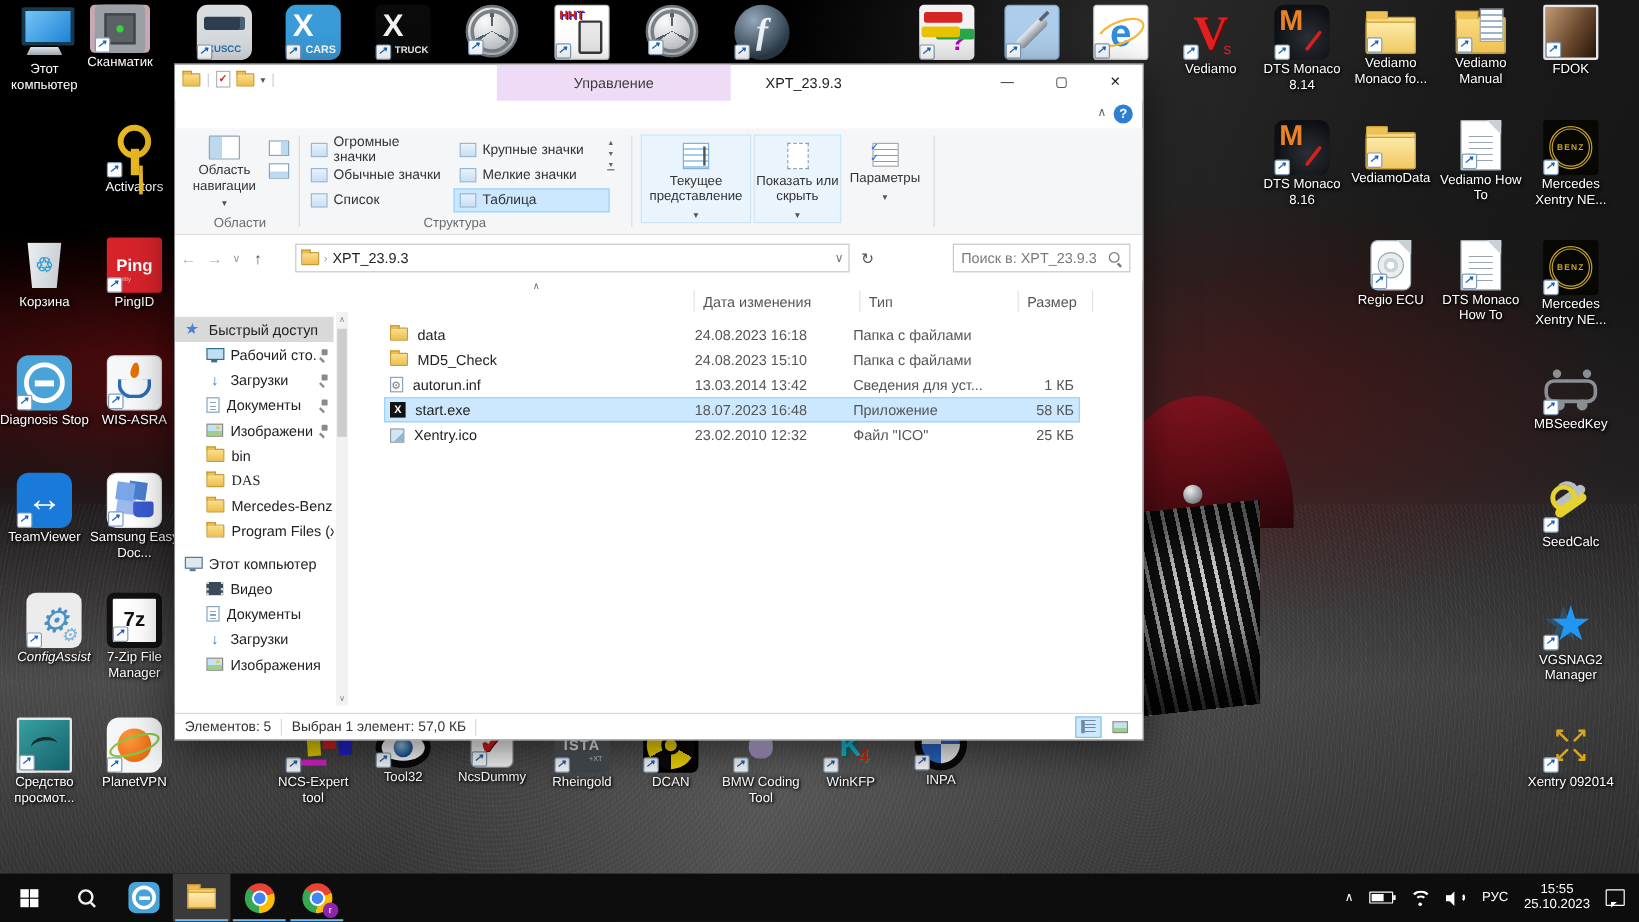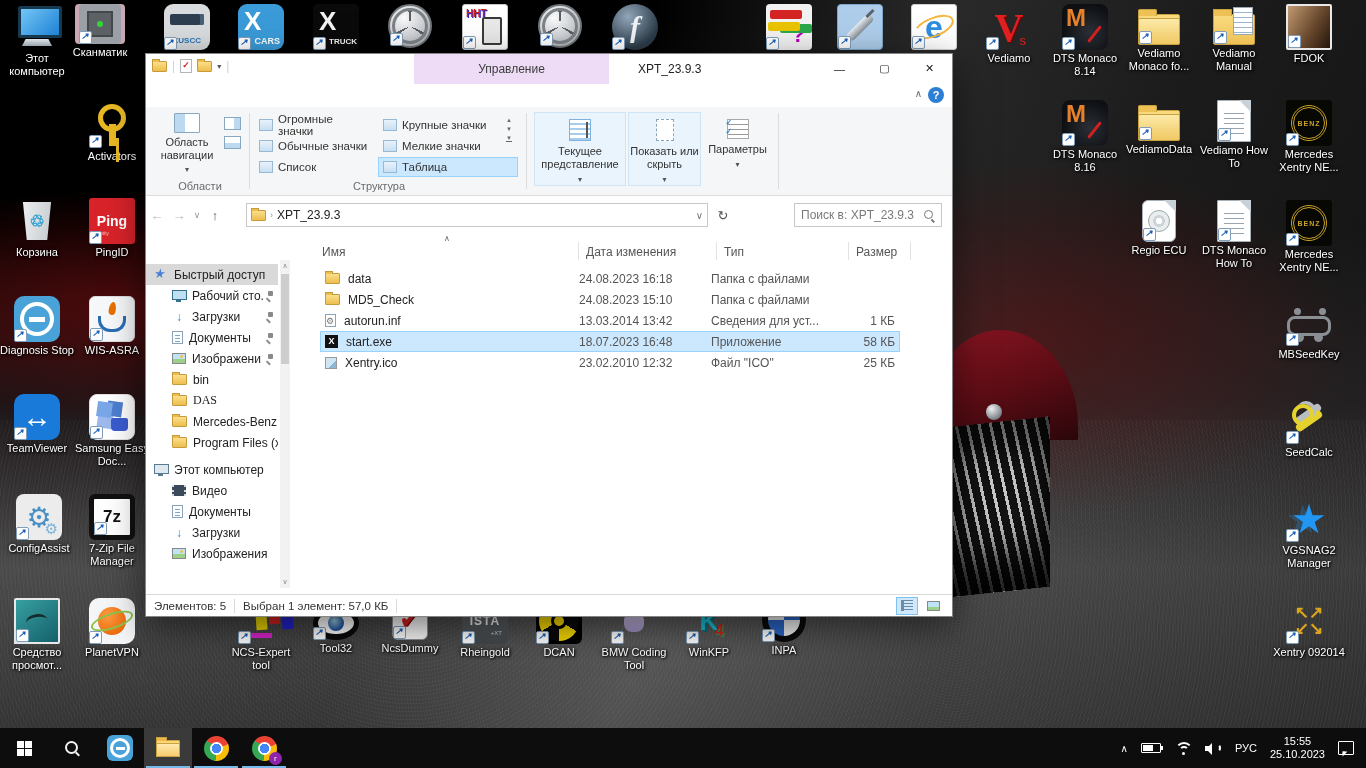--- a/index.html
+++ b/index.html
@@ -501,21 +501,21 @@
         <i class="sc"></i>
       </div>
       <div class="dlabel">TeamViewer</div>
     </div>
     <div class="dicon" style="left: 75px; top: 394px;">
       <div class="ig i-samsung">
         <i class="sc"></i>
       </div>
       <div class="dlabel">Samsung Easy Doc...</div>
     </div>
-    <div class="dicon" style="left: 2px; top: 494px;">
+    <div class="dicon" style="left: 8px; top: 494px; font-style: italic;">
       <div class="ig i-config">
         <i class="sc"></i>
       </div>
       <div class="dlabel">ConfigAssist</div>
     </div>
     <div class="dicon" style="left: 75px; top: 494px;">
       <div class="ig i-7zip">
         <i class="sc"></i>
       </div>
       <div class="dlabel">7-Zip File Manager</div>
@@ -630,21 +630,21 @@
         <span>Список</span>
       </div>
     <div class="vitem" style="left:232px;top:8px;width:122px">
         <span class="vic"></span>
         <span>Крупные значки</span>
       </div>
     <div class="vitem" style="left:232px;top:29px;width:122px">
         <span class="vic"></span>
         <span>Мелкие значки</span>
       </div>
-    <div class="vitem sel" style="left:232px;top:50px;width:140px">
+    <div class="vitem sel" style="left:232px;top:50px;width:130px">
         <span class="vic"></span>
         <span>Таблица</span>
       </div>
     <div class="vscroll" style="left:360px;top:10px">
         <span>▲</span>
         <span>▼</span>
         <span style="border-bottom:1px solid #666">▼</span>
       </div>
     <div class="rgroup-label" style="left:108px;width:250px">Структура</div>
     <div class="rdiv" style="left:380px"></div>
@@ -752,21 +752,20 @@
       </div>
     <div class="nscroll">
       <span class="up">∧</span>
       <span class="thumb"></span>
       <span class="dn">∨</span>
     </div>
   </div>
 
   <div class="files">
     <span class="sortchev" style="left:148px">∧</span>
-    <div class="fhdr" style="left:26px;width:250px">Имя</div>
     <div class="hsep" style="left:282px"></div>
     <div class="fhdr" style="left:290px;width:126px">Дата изменения</div>
     <div class="hsep" style="left:420px"></div>
     <div class="fhdr" style="left:428px;width:120px">Тип</div>
     <div class="hsep" style="left:552px"></div>
     <div class="fhdr" style="left:560px;width:50px">Размер</div>
     <div class="hsep" style="left:614px"></div>
     <div id="file-rows">
         <div class="frow" style="top: 34px;">
           <span class="fc-name">

